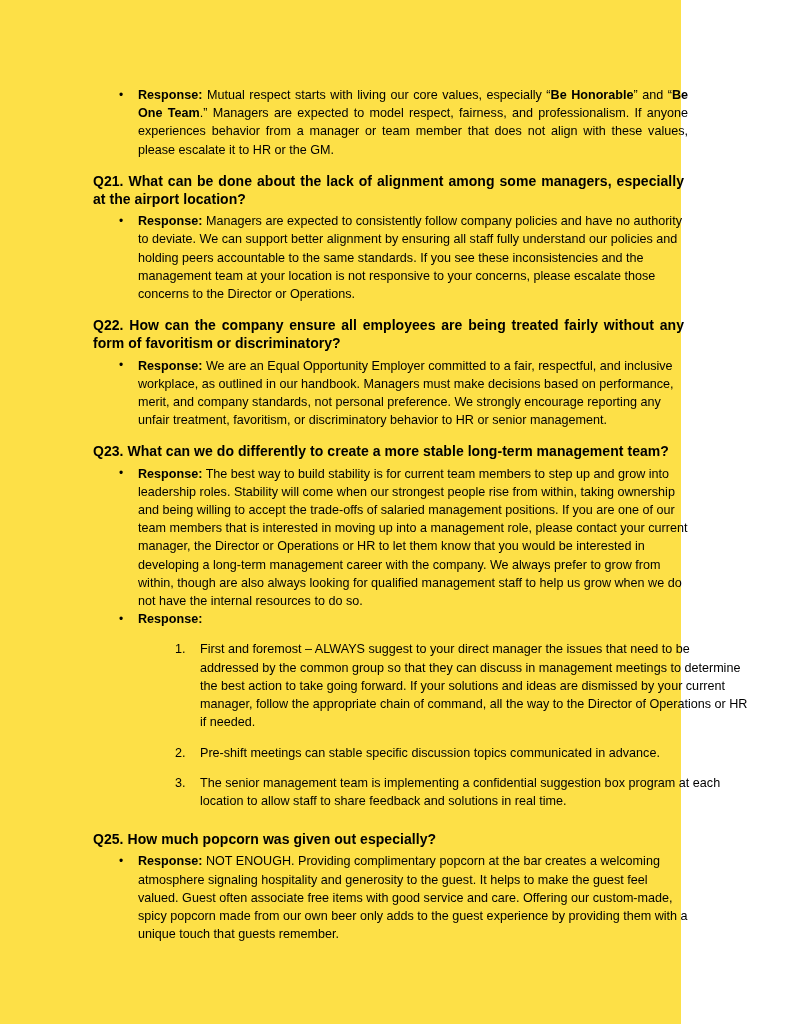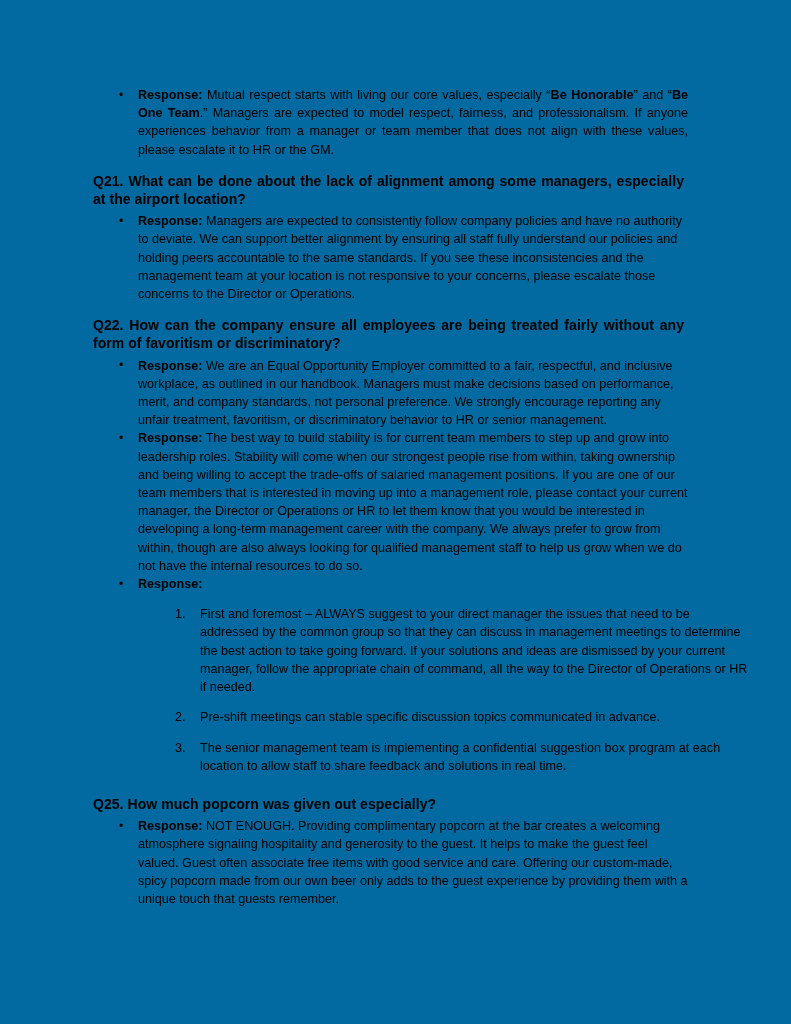--- a/index.html
+++ b/index.html
@@ -12,23 +12,23 @@
     width: 791px;
     height: 1024px;
     overflow: hidden;
     font-family: "Liberation Sans", sans-serif;
     color: #000000;
     -webkit-font-smoothing: antialiased;
   }
 
   .page {
     position: relative;
-    width: 791px;
+    width: 681px;
     height: 1024px;
-    background: #0369a1;
+    background: #fde047;
     box-sizing: border-box;
     padding: 86px 103px 0 89px;
   }
 
   .doc-body {
     width: 599px;
   }
 
   
   .question {
@@ -132,20 +132,21 @@
     </ul>
 
     <p class="question gap-before-q">Q22. How can the company ensure all employees are being treated fairly without any form of favoritism or discriminatory?</p>
 
     <ul class="bullets gap-after-q">
       <li>
         <p><span class="lbl">Response:</span><span> We are an Equal Opportunity Employer committed to a fair, respectful, and inclusive workplace, as outlined in our handbook. Managers must make decisions based on performance, merit, and company standards, not personal preference. We strongly encourage reporting any unfair treatment, favoritism, or discriminatory behavior to HR or senior management.</span></p>
       </li>
     </ul>
 
+    <p class="question gap-before-q nojust">Q23. What can we do differently to create a more stable long-term management team?</p>
 
     <ul class="bullets gap-after-q">
       <li>
         <p><span class="lbl">Response:</span><span> The best way to build stability is for current team members to step up and grow into leadership roles. Stability will come when our strongest people rise from within, taking ownership and being willing to accept the trade-offs of salaried management positions. If you are one of our team members that is interested in moving up into a management role, please contact your current manager, the Director or Operations or HR to let them know that you would be interested in developing a long-term management career with the company.  We always prefer to grow from within, though are also always looking for qualified management staff to help us grow when we do not have the internal resources to do so.</span></p>
       </li>
     </ul>
 
 
     <ul class="bullets gap-after-q">
       <li>

